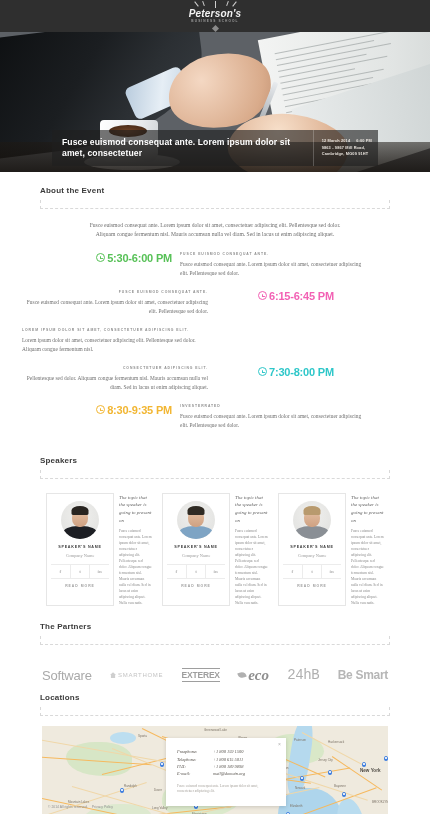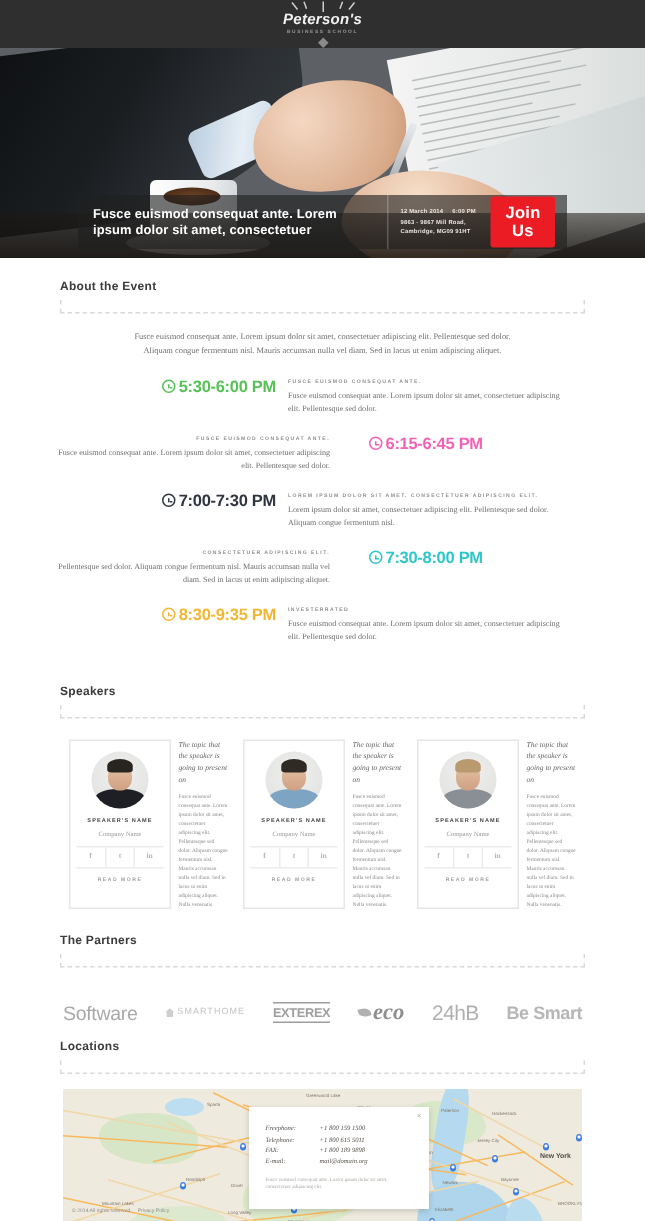--- a/index.html
+++ b/index.html
@@ -138,21 +138,21 @@
 
   
   .about-text {
     margin: 12px auto 0; width: 262px; text-align:center;
     font-size: 5.6px; line-height: 9.4px; color:#6d6d6d;
     font-family:"Liberation Serif", serif;
   }
 
   
   .schedule { margin: 12px 0 0; }
-  .sch-row { display:flex; margin-bottom: 12px; padding: 0 34px; }
+  .sch-row { display:flex; margin-bottom: 12px; padding: 0 22px; }
   .sch-row.right { flex-direction: row-reverse; justify-content: space-between; }
   .sch-time-cell { width: 158px; flex: 0 0 158px; display:flex; align-items:flex-start; }
   .sch-row .sch-time-cell { justify-content:flex-end; padding-right:8px; }
   .sch-row.right .sch-time-cell { justify-content:flex-start; padding-left:8px; padding-right:0; }
   .sch-time {
     display:flex; align-items:center; gap:2px;
     font-size: 11px; font-weight: 700; letter-spacing:-.2px; white-space:nowrap;
   }
   .clock {
     width: 9px; height: 9px; border-radius:50%;
@@ -235,21 +235,21 @@
     display:flex; align-items:center; justify-content:space-between;
     padding: 0 42px; margin-top: 18px; height: 24px;
   }
   .pt { color:#b9b9b9; white-space:nowrap; }
   .pt-software { font-size: 13px; font-weight:400; letter-spacing:-.2px; color:#a9a9a9; }
   .pt-smarthome { font-size: 6px; letter-spacing:.7px; color:#c4c4c4; display:flex; align-items:center; gap:2px;}
   .pt-smarthome .hs { width:6px; height:6px; background:#cfcfcf; clip-path: polygon(50% 0,100% 45%,85% 45%,85% 100%,15% 100%,15% 45%,0 45%); }
   .pt-exterex { font-size: 8.5px; font-weight:700; letter-spacing:-.2px; color:#9e9e9e; border-top:1.5px solid #9e9e9e; border-bottom:1.5px solid #9e9e9e; padding:1px 0;}
   .pt-eco { font-size: 15px; font-weight:700; font-style:italic; color:#8f8f8f; font-family:"Liberation Serif", serif; display:flex; align-items:center; gap:2px;}
   .pt-eco .leaf { width:8px; height:6px; background:#b0b0b0; border-radius: 0 70% 0 70%; transform: rotate(-18deg); }
-  .pt-24hb { font-size: 14px; color:#b0b0b0; font-family:Liberation Sans, sans-serif; letter-spacing:-.4px;}
+  .pt-24hb { font-size: 14px; color:#b0b0b0; font-family:Liberation Mono, monospace; letter-spacing:-.4px;}
   .pt-besmart { font-size: 12px; font-weight:700; color:#b6b6b6; letter-spacing:-.3px; }
 
   
   .map-wrap {
     margin: 10px 42px 0; height: 120px; position: relative; overflow:hidden;
     background: #e9e4da;
   }
   .map-land { position:absolute; inset:0; background:#efeade; }
   .map-green1 { position:absolute; left:24px; top:16px; width:66px; height:34px; background:#d7e6c6; border-radius:48% 52% 38% 62%; }
   .map-green2 { position:absolute; left:120px; top:52px; width:80px; height:40px; background:#dbe9cb; border-radius:52% 44% 58% 40%; }
@@ -344,21 +344,20 @@
     <div class="hero-bar">
       <div class="hero-bar-left">Fusce euismod consequat ante. Lorem ipsum dolor sit amet, consectetuer</div>
       <div class="hero-bar-div"></div>
       <div class="hero-bar-mid">
         <div class="dt-row">
           <span>12 March 2014</span><span>6:00 PM</span>
         </div>
         <div>9863 - 9867 Mill Road,</div>
         <div>Cambridge, MG09 91HT</div>
       </div>
-      <button class="join-btn">Join Us</button>
     </div>
   </div>
 
   <div class="sec-head">
     <div class="sec-title">About the Event</div>
     <div class="sec-rule"></div>
   </div>
   <div class="about-text">Fusce euismod consequat ante. Lorem ipsum dolor sit amet, consectetuer adipiscing elit. Pellentesque sed dolor. Aliquam congue fermentum nisl. Mauris accumsan nulla vel diam. Sed in lacus ut enim adipiscing aliquet.</div>
 
   <div class="schedule">
@@ -380,26 +379,20 @@
             <span class="clock"></span>
             <span>6:15-6:45 PM</span>
           </div>
         </div>
         <div class="sch-body">
           <div class="sch-sub">FUSCE EUISMOD CONSEQUAT ANTE.</div>
           <div class="sch-desc">Fusce euismod consequat ante. Lorem ipsum dolor sit amet, consectetuer adipiscing elit. Pellentesque sed dolor.</div>
         </div>
       </div>
       <div class="sch-row">
-        <div class="sch-time-cell">
-          <div class="sch-time" style="color:#2f3640">
-            <span class="clock"></span>
-            <span>7:00-7:30 PM</span>
-          </div>
-        </div>
         <div class="sch-body">
           <div class="sch-sub">LOREM IPSUM DOLOR SIT AMET, CONSECTETUER ADIPISCING ELIT.</div>
           <div class="sch-desc">Lorem ipsum dolor sit amet, consectetuer adipiscing elit. Pellentesque sed dolor. Aliquam congue fermentum nisl.</div>
         </div>
       </div>
       <div class="sch-row right">
         <div class="sch-time-cell">
           <div class="sch-time" style="color:#2ec7c9">
             <span class="clock"></span>
             <span>7:30-8:00 PM</span>

